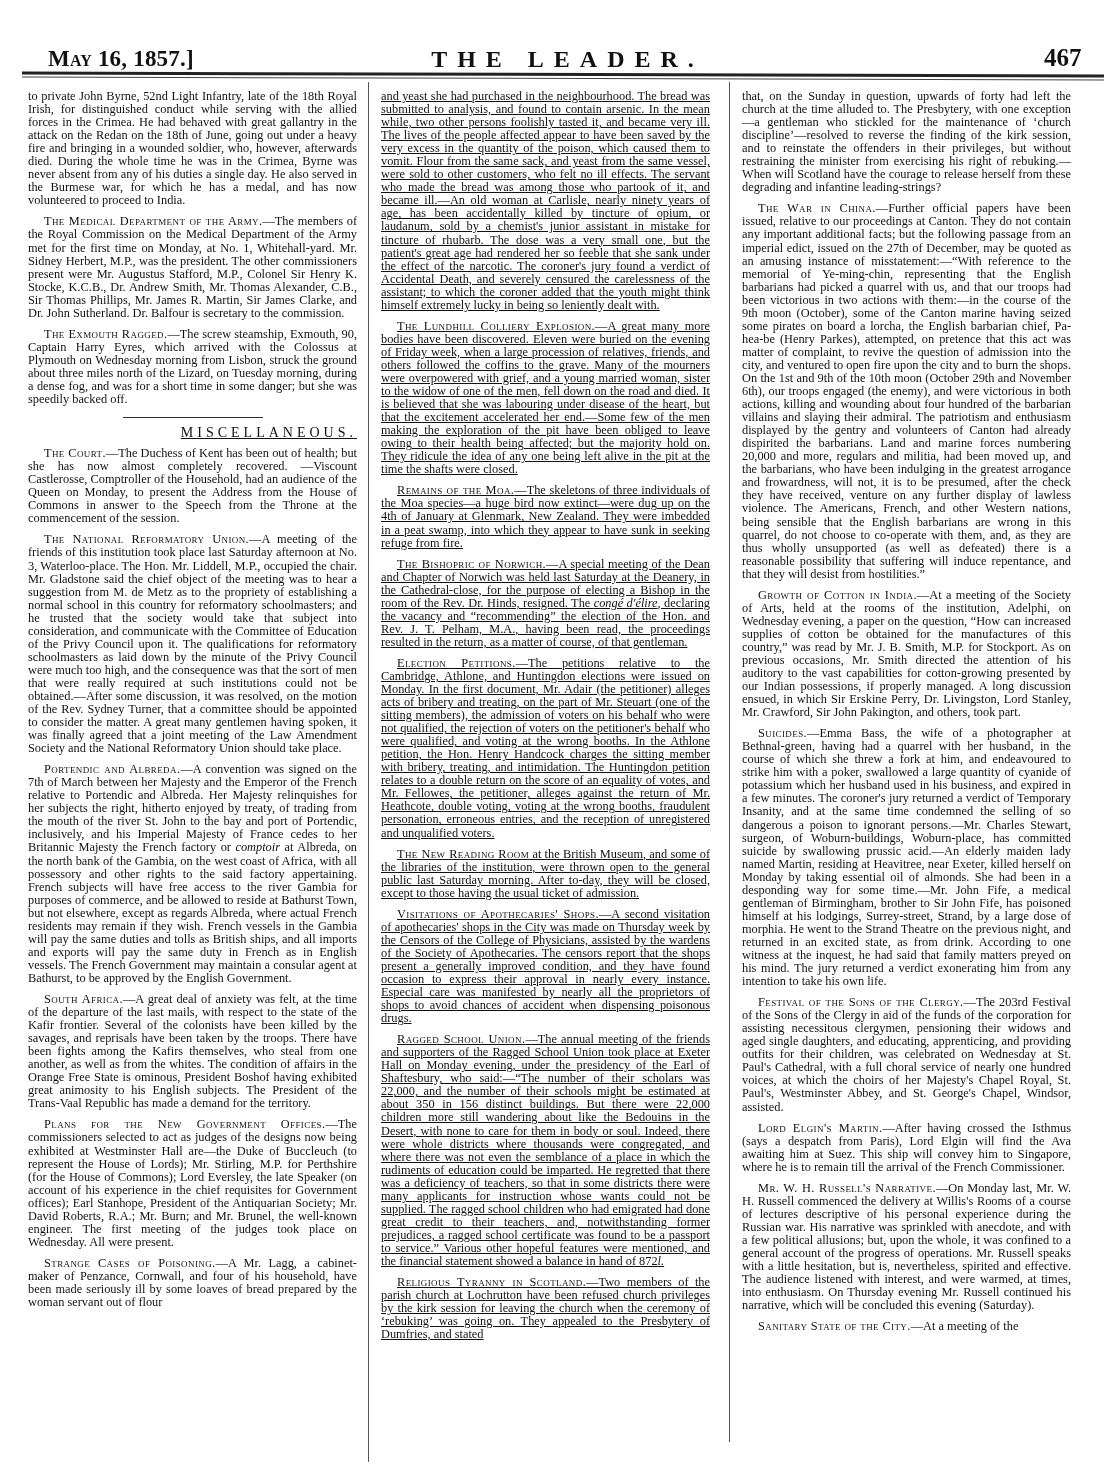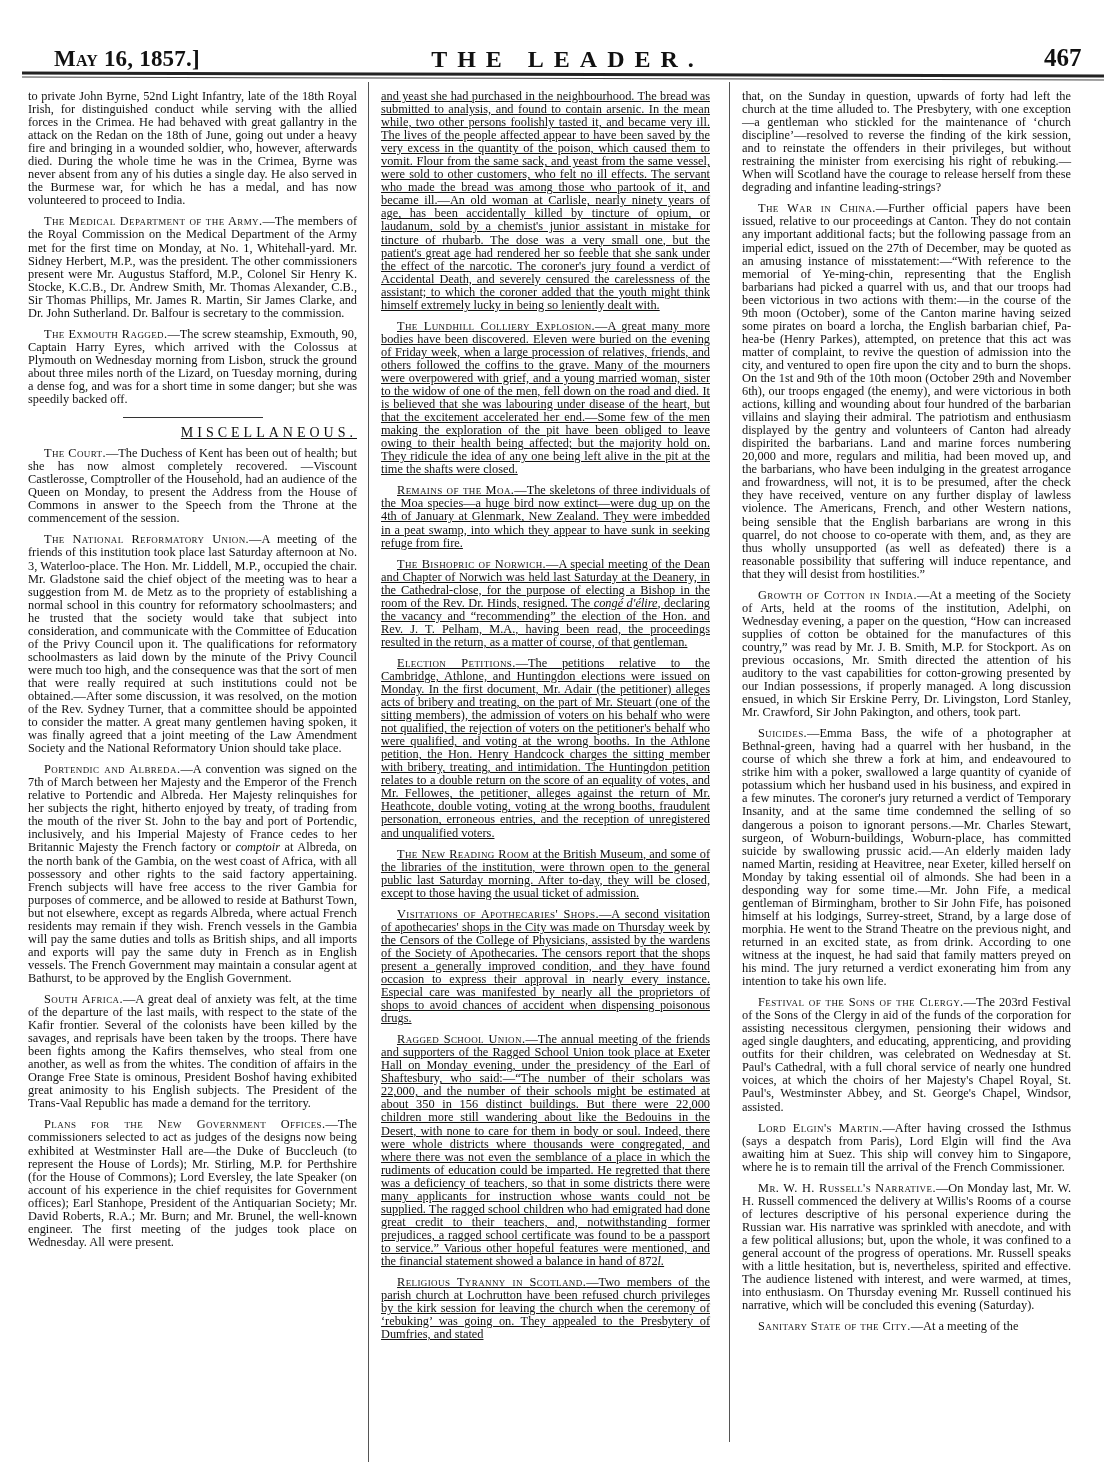--- a/index.html
+++ b/index.html
@@ -7,21 +7,20 @@
     width: 1107px; height: 1481px; position: relative; overflow: hidden;
     font-family: "Liberation Serif", "DejaVu Serif", serif; color: #111;
   }
   .masthead {
     position: absolute; left: 0; top: 0; width: 1107px; height: 72px;
   }
   .mast-date {
     position: absolute; left: 48px; top: 46px;
     font-size: 23px; font-weight: bold; letter-spacing: 0.2px;
     font-variant: small-caps;
-    margin-left: 6px;
   }
   .mast-title {
     position: absolute; left: 0; width: 1107px; top: 46px; text-align: center;
     font-size: 24px; font-weight: bold; letter-spacing: 10px;
     padding-left: 28px; box-sizing: border-box;
   }
   .mast-page {
     position: absolute; left: 1044px; top: 44px;
     font-size: 25px; font-weight: bold;
   }
@@ -74,20 +73,21 @@
     <p class="cont"><span>to private John Byrne, 52nd Light Infantry, late of the 18th Royal Irish, for distinguished conduct while serving with the allied forces in the Crimea. He had behaved with great gallantry in the attack on the Redan on the 18th of June, going out under a heavy fire and bringing in a wounded soldier, who, however, afterwards died. During the whole time he was in the Crimea, Byrne was never absent from any of his duties a single day. He also served in the Burmese war, for which he has a medal, and has now volunteered to proceed to India.</span></p>
     <p><span class="hd">The Medical Department of the Army.</span><span>—The members of the Royal Commission on the Medical Department of the Army met for the first time on Monday, at No. 1, Whitehall-yard. Mr. Sidney Herbert, M.P., was the president. The other commissioners present were Mr. Augustus Stafford, M.P., Colonel Sir Henry K. Stocke, K.C.B., Dr. Andrew Smith, Mr. Thomas Alexander, C.B., Sir Thomas Phillips, Mr. James R. Martin, Sir James Clarke, and Dr. John Sutherland. Dr. Balfour is secretary to the commission.</span></p>
     <p><span class="hd">The Exmouth Ragged.</span><span>—The screw steamship, Exmouth, 90, Captain Harry Eyres, which arrived with the Colossus at Plymouth on Wednesday morning from Lisbon, struck the ground about three miles north of the Lizard, on Tuesday morning, during a dense fog, and was for a short time in some danger; but she was speedily backed off.</span></p>
     <div class="section-rule"></div>
     <p class="section-title">MISCELLANEOUS.</p>
     <p><span class="hd">The Court.</span><span>—The Duchess of Kent has been out of health; but she has now almost completely recovered. —Viscount Castlerosse, Comptroller of the Household, had an audience of the Queen on Monday, to present the Address from the House of Commons in answer to the Speech from the Throne at the commencement of the session.</span></p>
     <p><span class="hd">The National Reformatory Union.</span><span>—A meeting of the friends of this institution took place last Saturday afternoon at No. 3, Waterloo-place. The Hon. Mr. Liddell, M.P., occupied the chair. Mr. Gladstone said the chief object of the meeting was to hear a suggestion from M. de Metz as to the propriety of establishing a normal school in this country for reformatory schoolmasters; and he trusted that the society would take that subject into consideration, and communicate with the Committee of Education of the Privy Council upon it. The qualifications for reformatory schoolmasters as laid down by the minute of the Privy Council were much too high, and the consequence was that the sort of men that were really required at such institutions could not be obtained.—After some discussion, it was resolved, on the motion of the Rev. Sydney Turner, that a committee should be appointed to consider the matter. A great many gentlemen having spoken, it was finally agreed that a joint meeting of the Law Amendment Society and the National Reformatory Union should take place.</span></p>
     <p><span class="hd">Portendic and Albreda.</span><span>—A convention was signed on the 7th of March between her Majesty and the Emperor of the French relative to Portendic and Albreda. Her Majesty relinquishes for her subjects the right, hitherto enjoyed by treaty, of trading from the mouth of the river St. John to the bay and port of Portendic, inclusively, and his Imperial Majesty of France cedes to her Britannic Majesty the French factory or </span><i>comptoir</i><span> at Albreda, on the north bank of the Gambia, on the west coast of Africa, with all possessory and other rights to the said factory appertaining. French subjects will have free access to the river Gambia for purposes of commerce, and be allowed to reside at Bathurst Town, but not elsewhere, except as regards Albreda, where actual French residents may remain if they wish. French vessels in the Gambia will pay the same duties and tolls as British ships, and all imports and exports will pay the same duty in French as in English vessels. The French Government may maintain a consular agent at Bathurst, to be approved by the English Government.</span></p>
     <p><span class="hd">South Africa.</span><span>—A great deal of anxiety was felt, at the time of the departure of the last mails, with respect to the state of the Kafir frontier. Several of the colonists have been killed by the savages, and reprisals have been taken by the troops. There have been fights among the Kafirs themselves, who steal from one another, as well as from the whites. The condition of affairs in the Orange Free State is ominous, President Boshof having exhibited great animosity to his English subjects. The President of the Trans-Vaal Republic has made a demand for the territory.</span></p>
     <p><span class="hd">Plans for the New Government Offices.</span><span>—The commissioners selected to act as judges of the designs now being exhibited at Westminster Hall are—the Duke of Buccleuch (to represent the House of Lords); Mr. Stirling, M.P. for Perthshire (for the House of Commons); Lord Eversley, the late Speaker (on account of his experience in the chief requisites for Government offices); Earl Stanhope, President of the Antiquarian Society; Mr. David Roberts, R.A.; Mr. Burn; and Mr. Brunel, the well-known engineer. The first meeting of the judges took place on Wednesday. All were present.</span></p>
+    <p><span class="hd">Strange Cases of Poisoning.</span><span>—A Mr. Lagg, a cabinet-maker of Penzance, Cornwall, and four of his household, have been made seriously ill by some loaves of bread prepared by the woman servant out of flour</span></p>
   </div>
 
   <div class="col-div div-1"></div>
 
   <div class="col col-2">
     <p class="cont"><span>and yeast she had purchased in the neighbourhood. The bread was submitted to analysis, and found to contain arsenic. In the mean while, two other persons foolishly tasted it, and became very ill. The lives of the people affected appear to have been saved by the very excess in the quantity of the poison, which caused them to vomit. Flour from the same sack, and yeast from the same vessel, were sold to other customers, who felt no ill effects. The servant who made the bread was among those who partook of it, and became ill.—An old woman at Carlisle, nearly ninety years of age, has been accidentally killed by tincture of opium, or laudanum, sold by a chemist's junior assistant in mistake for tincture of rhubarb. The dose was a very small one, but the patient's great age had rendered her so feeble that she sank under the effect of the narcotic. The coroner's jury found a verdict of Accidental Death, and severely censured the carelessness of the assistant; to which the coroner added that the youth might think himself extremely lucky in being so leniently dealt with.</span></p>
     <p><span class="hd">The Lundhill Colliery Explosion.</span><span>—A great many more bodies have been discovered. Eleven were buried on the evening of Friday week, when a large procession of relatives, friends, and others followed the coffins to the grave. Many of the mourners were overpowered with grief, and a young married woman, sister to the widow of one of the men, fell down on the road and died. It is believed that she was labouring under disease of the heart, but that the excitement accelerated her end.—Some few of the men making the exploration of the pit have been obliged to leave owing to their health being affected; but the majority hold on. They ridicule the idea of any one being left alive in the pit at the time the shafts were closed.</span></p>
     <p><span class="hd">Remains of the Moa.</span><span>—The skeletons of three individuals of the Moa species—a huge bird now extinct—were dug up on the 4th of January at Glenmark, New Zealand. They were imbedded in a peat swamp, into which they appear to have sunk in seeking refuge from fire.</span></p>
     <p><span class="hd">The Bishopric of Norwich.</span><span>—A special meeting of the Dean and Chapter of Norwich was held last Saturday at the Deanery, in the Cathedral-close, for the purpose of electing a Bishop in the room of the Rev. Dr. Hinds, resigned. The </span><i>congé d'élire</i><span>, declaring the vacancy and “recommending” the election of the Hon. and Rev. J. T. Pelham, M.A., having been read, the proceedings resulted in the return, as a matter of course, of that gentleman.</span></p>
     <p><span class="hd">Election Petitions.</span><span>—The petitions relative to the Cambridge, Athlone, and Huntingdon elections were issued on Monday. In the first document, Mr. Adair (the petitioner) alleges acts of bribery and treating, on the part of Mr. Steuart (one of the sitting members), the admission of voters on his behalf who were not qualified, the rejection of voters on the petitioner's behalf who were qualified, and voting at the wrong booths. In the Athlone petition, the Hon. Henry Handcock charges the sitting member with bribery, treating, and intimidation. The Huntingdon petition relates to a double return on the score of an equality of votes, and Mr. Fellowes, the petitioner, alleges against the return of Mr. Heathcote, double voting, voting at the wrong booths, fraudulent personation, erroneous entries, and the reception of unregistered and unqualified voters.</span></p>

